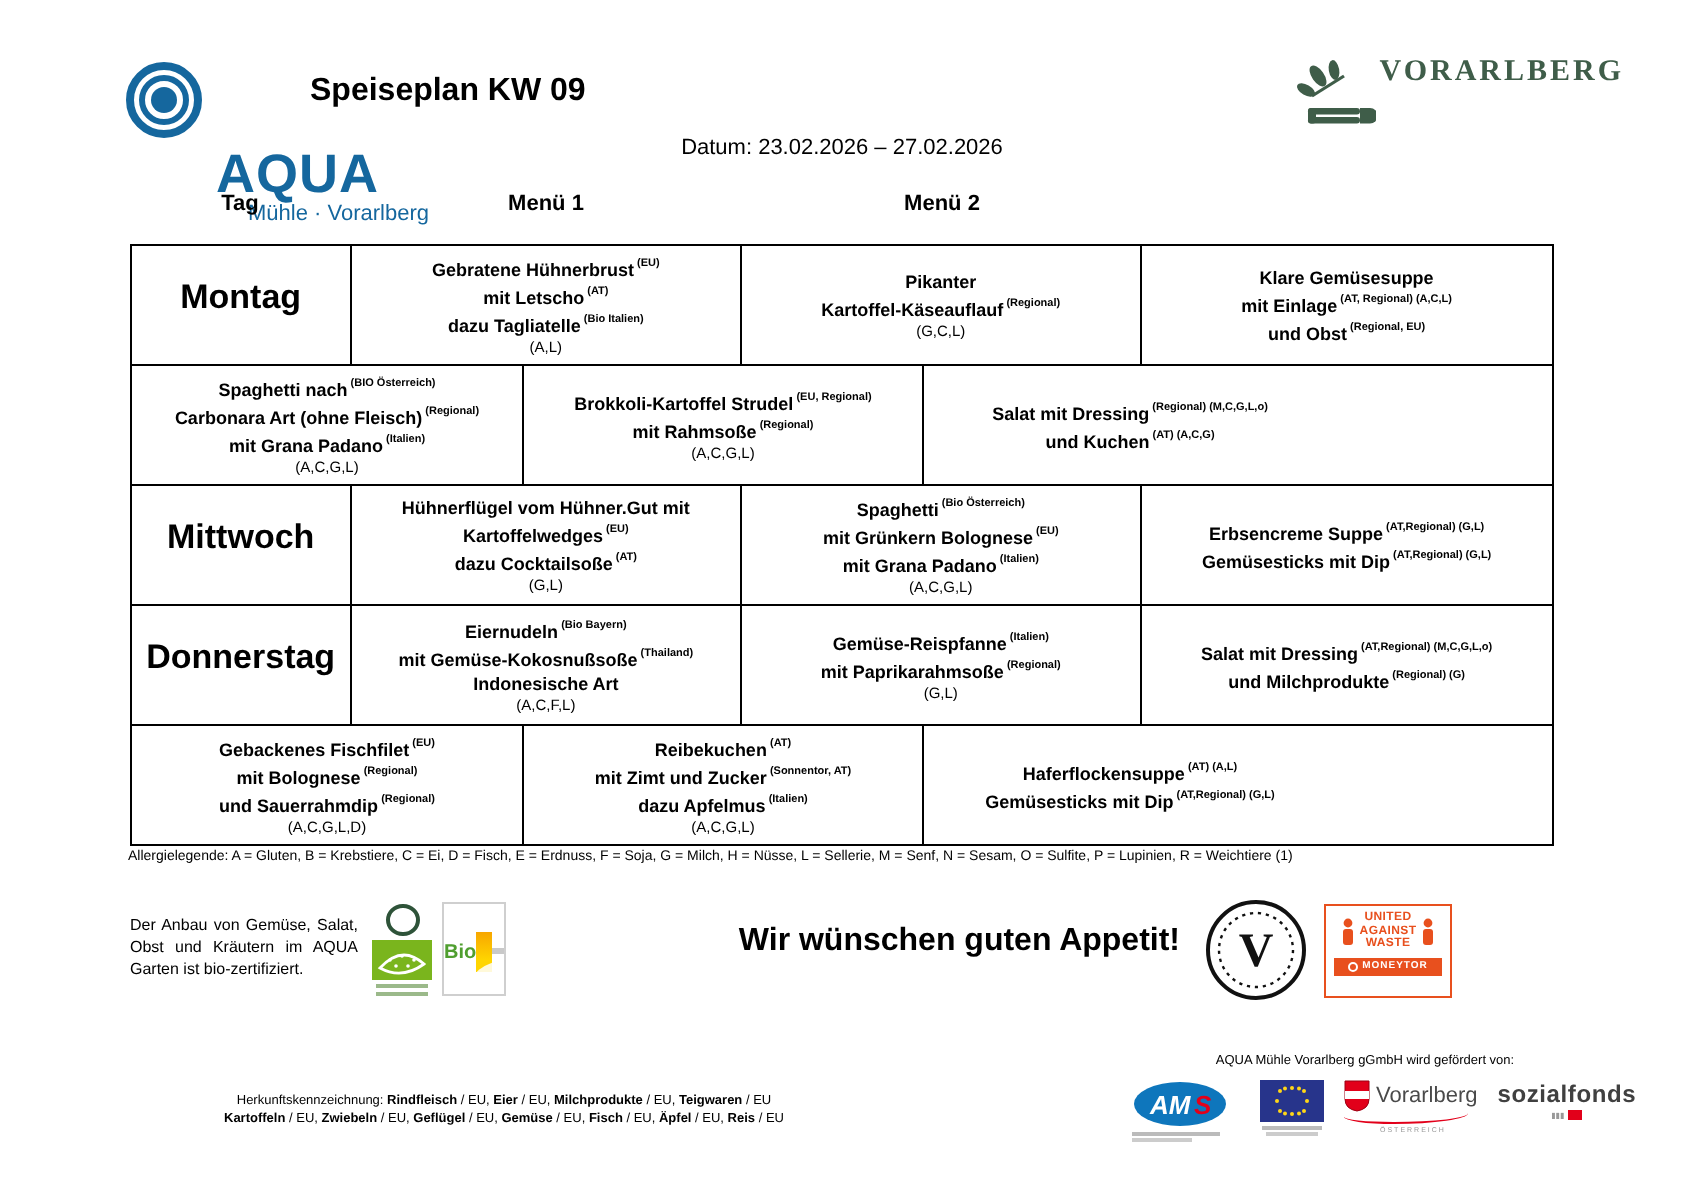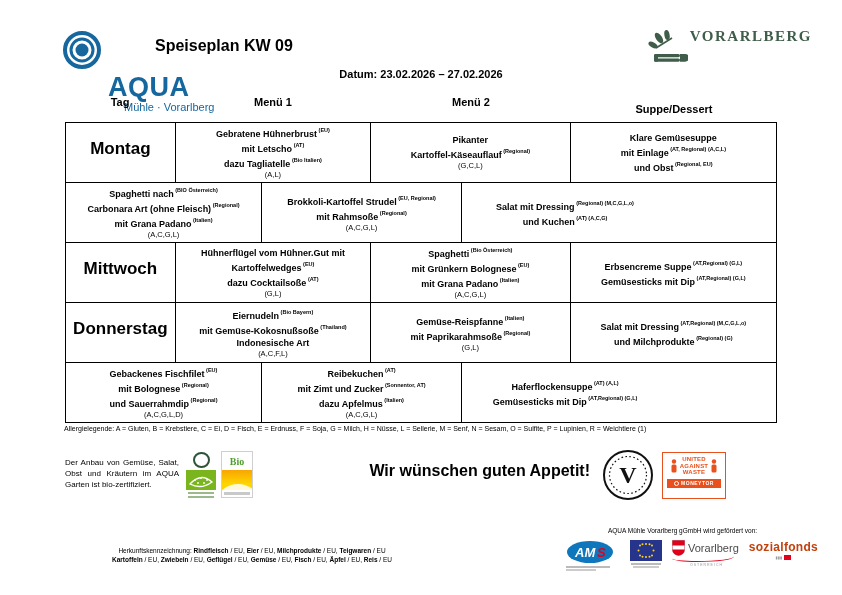--- a/index.html
+++ b/index.html
@@ -5,21 +5,21 @@
   html,body{margin:0;padding:0;background:#fff;}
   body{width:842px;height:595px;position:relative;font-family:"Liberation Sans",sans-serif;color:#000;overflow:hidden;}
   .abs{position:absolute;}
   .b{font-weight:bold;}
 
   
   .aqua-logo{left:62px;top:30px;display:flex;gap:6px;}
   .aqua-text .brand{color:#15679e;font-weight:bold;font-size:27px;line-height:26px;letter-spacing:0.5px;margin-top:44px;}
   .aqua-text .sub{color:#15679e;font-size:11px;margin-top:1px;padding-left:16px;}
   .page-title{left:155px;top:37px;font-size:16px;font-weight:bold;}
-  .date-line{left:0;right:0;top:68px;text-align:center;font-size:11px;font-weight:bold;}
+  .date-line{left:0;right:0;top:68px;text-align:center;font-size:11px;font-weight:normal;}
   .vat-logo{right:30px;top:28px;display:flex;align-items:flex-start;gap:2px;}
   .vat-text{font-family:"Liberation Serif",serif;font-weight:bold;letter-spacing:1.5px;}
   .vat-l1{color:#3f5d49;font-size:15px;}
   .vat-l2{color:#84a98c;font-size:15px;padding-left:14px;margin-top:2px;}
 
   
   .menu-table{left:65px;top:96px;width:712px;}
   .thead{display:flex;font-weight:bold;font-size:11px;text-align:center;height:26px;}
   .thead .hc{display:flex;align-items:flex-start;justify-content:center;}
   .col-day{width:110px;}.col-m1{width:196px;}.col-m2{width:200px;}.col-soup{width:206px;}
@@ -39,21 +39,21 @@
 
   .legend{left:64px;top:424px;width:714px;font-size:7px;line-height:9px;}
 
   
   .bio-note{left:65px;top:457px;width:114px;font-size:8px;line-height:11px;text-align:justify;}
   .bio-logos{left:186px;top:451px;display:flex;gap:5px;}
   .eu-bio{width:30px;height:47px;background:#fff;display:flex;flex-direction:column;align-items:center;}
   .eu-bio .emblem{width:13px;height:13px;border:2px solid #2e5339;border-radius:50%;margin-top:1px;}
   .eu-bio .leafbox{width:30px;height:20px;background:#7ab51d;margin-top:2px;position:relative;}
   .eu-bio .bar{width:26px;height:2.5px;background:#9bb98a;margin-top:1.5px;}
-  .bio-austria{width:32px;height:47px;border:1px solid #cfcfcf;box-sizing:border-box;background:#fff;display:flex;flex-direction:column;align-items:center;font-family:Liberation Serif, serif;}
+  .bio-austria{width:32px;height:47px;border:1px solid #cfcfcf;box-sizing:border-box;background:#fff;display:flex;flex-direction:row;align-items:center;}
   .bio-austria .bio-word{color:#4f9e2f;font-weight:bold;font-size:10px;margin-top:4px;}
   .bio-austria .sun{width:30px;height:20px;margin-top:3px;background:linear-gradient(180deg,#f7a600 0%,#ffd500 70%);position:relative;overflow:hidden;}
   .bio-austria .sun:after{content:"";position:absolute;left:-4px;bottom:-10px;width:40px;height:16px;background:#fff;border-radius:50% 50% 0 0/100% 100% 0 0;opacity:.85;}
   .bio-austria .bar{width:26px;height:2.5px;background:#c9c9c9;margin-top:2px;}
 
   .appetit{left:240px;top:462px;width:350px;text-align:right;font-size:16px;font-weight:bold;}
 
   .vlabel{left:602px;top:449px;}
   .uaw{left:662px;top:452px;width:64px;height:47px;border:1.5px solid #e8501e;box-sizing:border-box;display:flex;flex-direction:column;align-items:center;}
   .uaw .top{display:flex;align-items:center;gap:2px;margin-top:3px;}
@@ -70,21 +70,21 @@
   .ams .sub2{width:30px;height:2px;background:#ccc;margin-top:1px;}
   .euflag{display:flex;flex-direction:column;align-items:center;}
   .euflag .sub1{width:30px;height:2px;background:#bbb;margin-top:2px;}
   .euflag .sub2{width:26px;height:2px;background:#ccc;margin-top:1px;}
   .vlbg{display:flex;flex-direction:column;align-items:flex-start;position:relative;}
   .vlbg .row{display:flex;align-items:center;gap:3px;}
   .vlbg .name{font-size:11px;color:#4a4a4a;}
   .vlbg .swoosh{width:62px;height:8px;border-bottom:1.5px solid #e2001a;border-radius:0 0 60% 40%;margin-top:-3px;}
   .vlbg .sub{font-size:3.5px;color:#999;letter-spacing:1px;margin-top:1px;margin-left:18px;}
   .sozial{display:flex;flex-direction:column;align-items:center;}
-  .sozial .name{color:#c2410c;font-weight:bold;font-size:12px;letter-spacing:0.3px;}
+  .sozial .name{color:#404040;font-weight:bold;font-size:12px;letter-spacing:0.3px;}
   .sozial .strip{display:flex;align-items:center;gap:2px;margin-top:1px;}
   .sozial .t1{font-size:4px;color:#999;}
   .sozial .redbox{width:7px;height:5px;background:#e2001a;}
 </style>
 </head>
 <body>
 
 <div class="abs aqua-logo">
   <span>
     <svg width="40" height="40" viewBox="0 0 40 40">
@@ -120,21 +120,20 @@
   <span class="vat-text">
     <div class="vat-l1">VORARLBERG</div>
   </span>
 </div>
 
 <div class="abs menu-table">
   <div class="thead">
     <div class="hc col-day">Tag</div>
     <div class="hc col-m1">Menü 1</div>
     <div class="hc col-m2">Menü 2</div>
-    <div class="hc col-soup">Suppe/Dessert</div>
   </div>
   <div class="grid">
       <div class="trow">
         <div class="cell day">Montag</div>
         <div class="cell m1">
           <div class="line"><span>Gebratene Hühnerbrust</span><sup> (EU)</sup></div>
           <div class="line"><span>mit Letscho</span><sup> (AT)</sup></div>
           <div class="line"><span>dazu Tagliatelle</span><sup> (Bio Italien)</sup></div>
           <div class="line allergen"><span>(A,L)</span></div>
         </div>

